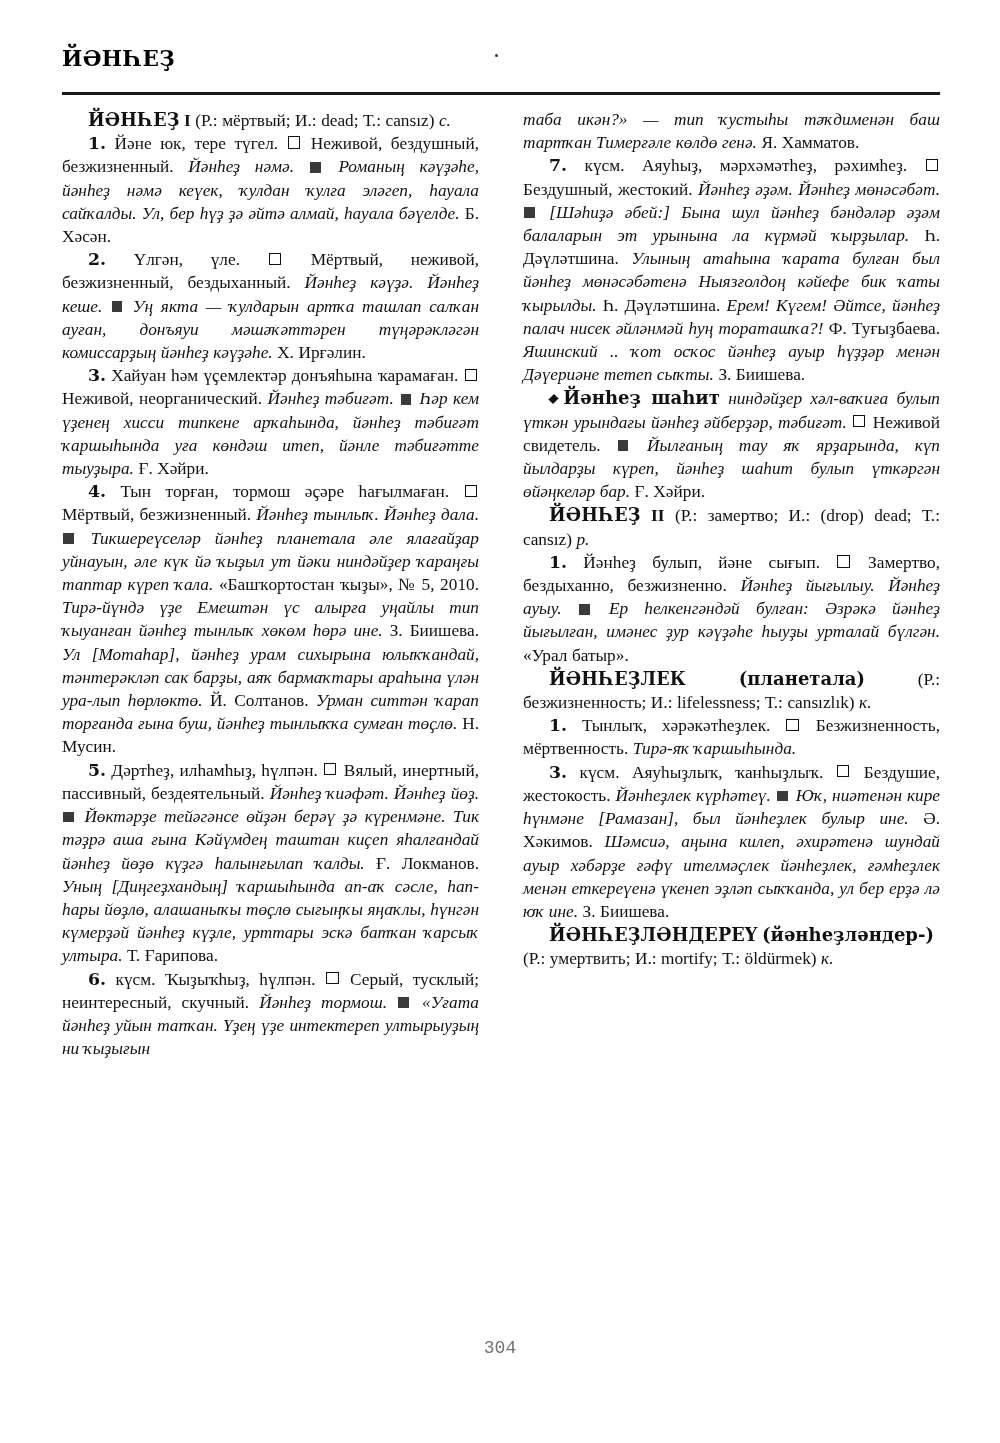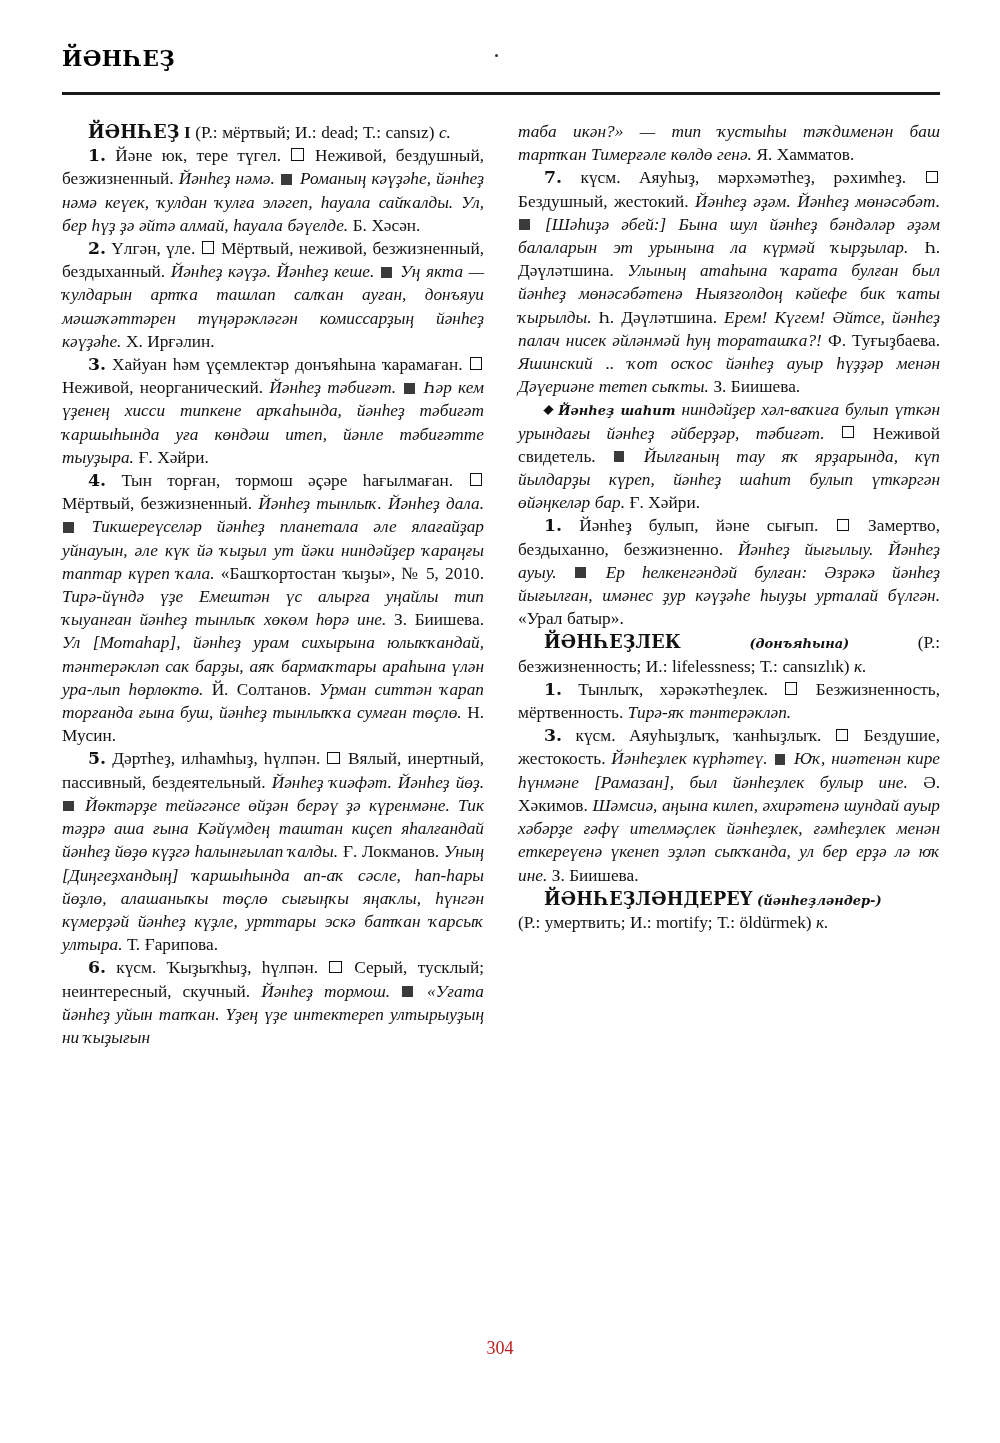--- a/index.html
+++ b/index.html
@@ -55,24 +55,24 @@
     width: 3px;
     height: 3px;
     background: #333;
     border-radius: 50%;
   }
 
   
   .columns {
     position: absolute;
     left: 62px;
-    top: 120px;
+    top: 108px;
     width: 878px;
     display: flex;
-    gap: 34px;
+    gap: 44px;
   }
   .col {
     width: 422px;
     font-size: 17.3px;
     line-height: 1.342;
     text-align: justify;
     text-justify: inter-word;
     hyphens: manual;
     word-spacing: 0.01em;
   }
@@ -85,22 +85,21 @@
 
   .headword {
     font-weight: bold;
     font-family: "DejaVu Serif", "Liberation Serif", serif;
     font-size: 17.6px;
     letter-spacing: 0.15px;
   }
   .hw-sub {
     font-weight: bold;
     font-family: "DejaVu Serif", "Liberation Serif", serif;
-    font-size: 13px;
-    font-style: italic;
+    font-size: 18px;
   }
   .roman {
     font-weight: bold;
     font-family: "Liberation Serif", serif;
   }
   .gloss-paren { font-style: normal; }
   .pos { font-style: italic; }
   .sense-num {
     font-weight: bold;
     font-family: "DejaVu Serif", "Liberation Serif", serif;
@@ -147,22 +146,22 @@
   }
 
   
   .folio {
     position: absolute;
     left: 0;
     top: 1338px;
     width: 1000px;
     text-align: center;
     font-size: 18px;
-    font-family: Liberation Serif, serif;
-    color: #b91c1c;
+    font-family: Liberation Mono, monospace;
+    color: #737373;
   }
 </style>
 </head>
 <body>
 
 <div class="page">
 
   <div class="running-head">
     <span class="rh-word">ЙӘНҺЕҘ</span>
   </div>
@@ -190,27 +189,28 @@
     </div>
 
     <div class="col">
 
       <p class="para cont"><span class="ital">таба икән?» — тип ҡустыһы тәҡдименән баш тартҡан Тимерғәле көлдө генә.</span> <span class="src">Я. Хамматов.</span></p>
 
       <p class="para"><span class="sense-num">7.</span> <span class="lbl">күсм.</span> <span>Аяуһыҙ, мәрхәмәтһеҙ, рәхимһеҙ.</span> <span class="sq"></span> <span>Бездушный, жестокий.</span> <span class="ital">Йәнһеҙ әҙәм. Йәнһеҙ мөнәсәбәт.</span> <span class="blk"></span> <span class="ital">[Шәһиҙә әбей:] Бына шул йәнһеҙ бәндәләр әҙәм балаларын эт урынына ла күрмәй ҡырҙылар.</span> <span class="src">Һ. Дәүләтшина.</span> <span class="ital">Улының атаһына ҡарата булған был йәнһеҙ мөнәсәбәтенә Ныязғолдоң кәйефе бик ҡаты ҡырылды.</span> <span class="src">Һ. Дәүләтшина.</span> <span class="ital">Ерем! Күгем! Әйтсе, йәнһеҙ палач нисек әйләнмәй һуң тораташҡа?!</span> <span class="src">Ф. Туғыҙбаева.</span> <span class="ital">Яшинский .. ҡот осҡос йәнһеҙ ауыр һүҙҙәр менән Дәүериәне тетеп сыҡты.</span> <span class="src">З. Биишева.</span></p>
 
       <p class="para"><span class="diamond"></span><span class="hw-sub">Йәнһеҙ шаһит</span> <span class="ital">ниндәйҙер хәл-ваҡиға булып үткән урындағы йәнһеҙ әйберҙәр, тәбиғәт.</span> <span class="sq"></span> <span>Неживой свидетель.</span> <span class="blk"></span> <span class="ital">Йылғаның тау яҡ ярҙарында, күп йылдарҙы күреп, йәнһеҙ шаһит булып үткәргән өйәңкеләр бар.</span> <span class="src">Ғ. Хәйри.</span></p>
 
+      <p class="para"><span class="headword">ЙӘНҺЕҘ</span> <span class="roman">II</span> <span class="gloss-paren">(Р.: замертво; И.: (drop) dead; Т.: cansız)</span> <span class="pos">р.</span></p>
 
       <p class="para"><span class="sense-num">1.</span> <span>Йәнһеҙ булып, йәне сығып.</span> <span class="sq"></span> <span>Замертво, бездыханно, безжизненно.</span> <span class="ital">Йәнһеҙ йығылыу. Йәнһеҙ ауыу.</span> <span class="blk"></span> <span class="ital">Ер һелкенгәндәй булған: Әзрәкә йәнһеҙ йығылған, имәнес ҙур кәүҙәһе һыуҙы урталай бүлгән.</span> <span class="src">«Урал батыр».</span></p>
 
 
-      <p class="para"><span class="headword">ЙӘНҺЕҘЛЕК</span> <span class="hw-sub">(донъяһына)</span> <span class="gloss-paren">(Р.: безжизненность; И.: lifelessness; Т.: cansızlık)</span> <span class="pos">к.</span></p>
-
-      <p class="para"><span class="sense-num">1.</span> <span>Тынлыҡ,  хәрәкәтһеҙлек.</span> <span class="sq"></span> <span>Безжизненность, мёртвенность.</span> <span class="ital">Тирә-яҡ тәнтерәкләп.</span></p>
+      <p class="para"><span class="headword">ЙӘНҺЕҘЛЕК</span> <span class="hw-sub">(планетала)</span> <span class="gloss-paren">(Р.: безжизненность; И.: lifelessness; Т.: cansızlık)</span> <span class="pos">к.</span></p>
+
+      <p class="para"><span class="sense-num">1.</span> <span>Тынлыҡ,  хәрәкәтһеҙлек.</span> <span class="sq"></span> <span>Безжизненность, мёртвенность.</span> <span class="ital">Тирә-яҡ ҡаршыһында.</span></p>
 
 
       <p class="para"><span class="sense-num">3.</span> <span class="lbl">күсм.</span> <span>Аяуһыҙлыҡ, ҡанһыҙлыҡ.</span> <span class="sq"></span> <span>Бездушие, жестокость.</span> <span class="ital">Йәнһеҙлек күрһәтеү.</span> <span class="blk"></span> <span class="ital">Юҡ, ниәтенән кире һүнмәне [Рамазан], был йәнһеҙлек булыр ине.</span> <span class="src">Ә. Хәкимов.</span> <span class="ital">Шәмсиә, аңына килеп, әхирәтенә шундай ауыр хәбәрҙе ғәфү ителмәҫлек йәнһеҙлек, ғәмһеҙлек менән еткереүенә үкенеп эҙләп сыҡҡанда, ул бер ерҙә лә юҡ ине.</span> <span class="src">З. Биишева.</span></p>
 
       <p class="para"><span class="headword">ЙӘНҺЕҘЛӘНДЕРЕҮ</span> <span class="hw-sub">(йәнһеҙләндер-)</span><br><span class="gloss-paren">(Р.: умертвить; И.: mortify; Т.: öldürmek)</span> <span class="pos">к.</span></p>
 
     </div>
   </div>
 
   <div class="folio">304</div>

